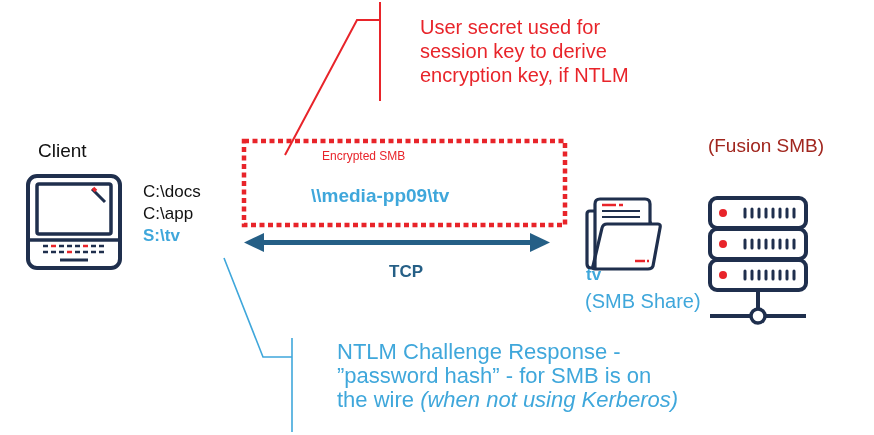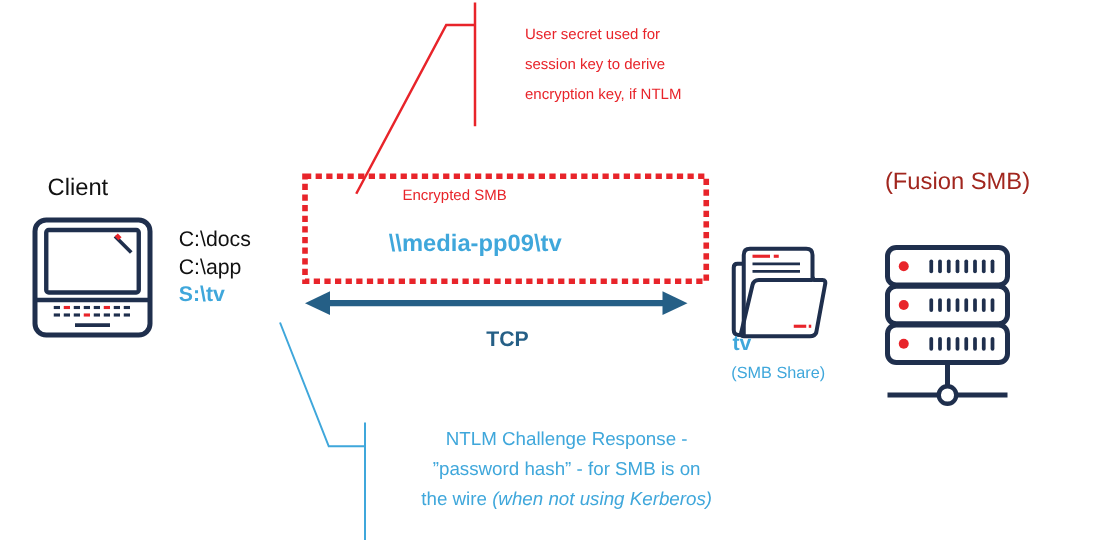--- a/index.html
+++ b/index.html
@@ -3,28 +3,28 @@
 <meta charset="utf-8">
 <style>
   html, body { margin: 0; padding: 0; background: #ffffff; }
   body { width: 874px; height: 435px; position: relative; overflow: hidden;
          font-family: "Liberation Sans", sans-serif; }
   .abs { position: absolute; }
   svg.canvas { position: absolute; left: 0; top: 0; }
   .lbl-client { left: 38px; top: 140px; font-size: 19px; color: #111111; }
   .drives { left: 143px; top: 181px; font-size: 17px; line-height: 22px; color: #111111; }
   .drive-s { color: #3fa7db; font-weight: bold; }
-  .red-note { left: 420px; top: 15px; font-size: 12px; line-height: 24px; color: #e8242a; }
+  .red-note { left: 420px; top: 15px; font-size: 20px; line-height: 24px; color: #e8242a; }
   .enc-title { left: 322px; top: 149px; font-size: 12px; color: #e8242a; }
   .unc-path { left: 311px; top: 185px; font-size: 19px; font-weight: bold; color: #3fa7db; text-align: center; }
   .tcp { left: 389px; top: 262px; font-size: 17px; font-weight: bold; color: #255f86; }
   .share-name { left: 586px; top: 265px; font-size: 17px; font-weight: bold; color: #3fa7db; }
-  .share-type { left: 585px; top: 290px; font-size: 13px; color: #3fa7db; }
+  .share-type { left: 585px; top: 290px; font-size: 20px; color: #3fa7db; }
   .server-name { left: 696px; top: 133px; font-size: 19px; line-height: 26px; color: #a1261e; text-align: center; width: 140px; }
-  .blue-note { left: 337px; top: 340px; font-size: 15px; line-height: 24px; color: #3fa7db; text-align: center; }
+  .blue-note { left: 337px; top: 340px; font-size: 22px; line-height: 24px; color: #3fa7db; }
   .blue-note i { font-style: italic; }
 </style>
 </head>
 <body>
 
 <svg class="canvas" width="874" height="435" viewBox="0 0 874 435">
 
   <g stroke="#e8242a" stroke-width="2" fill="none">
     <line x1="380" y1="2" x2="380" y2="101"></line>
     <polyline points="380,20 357,20 285,155"></polyline>

